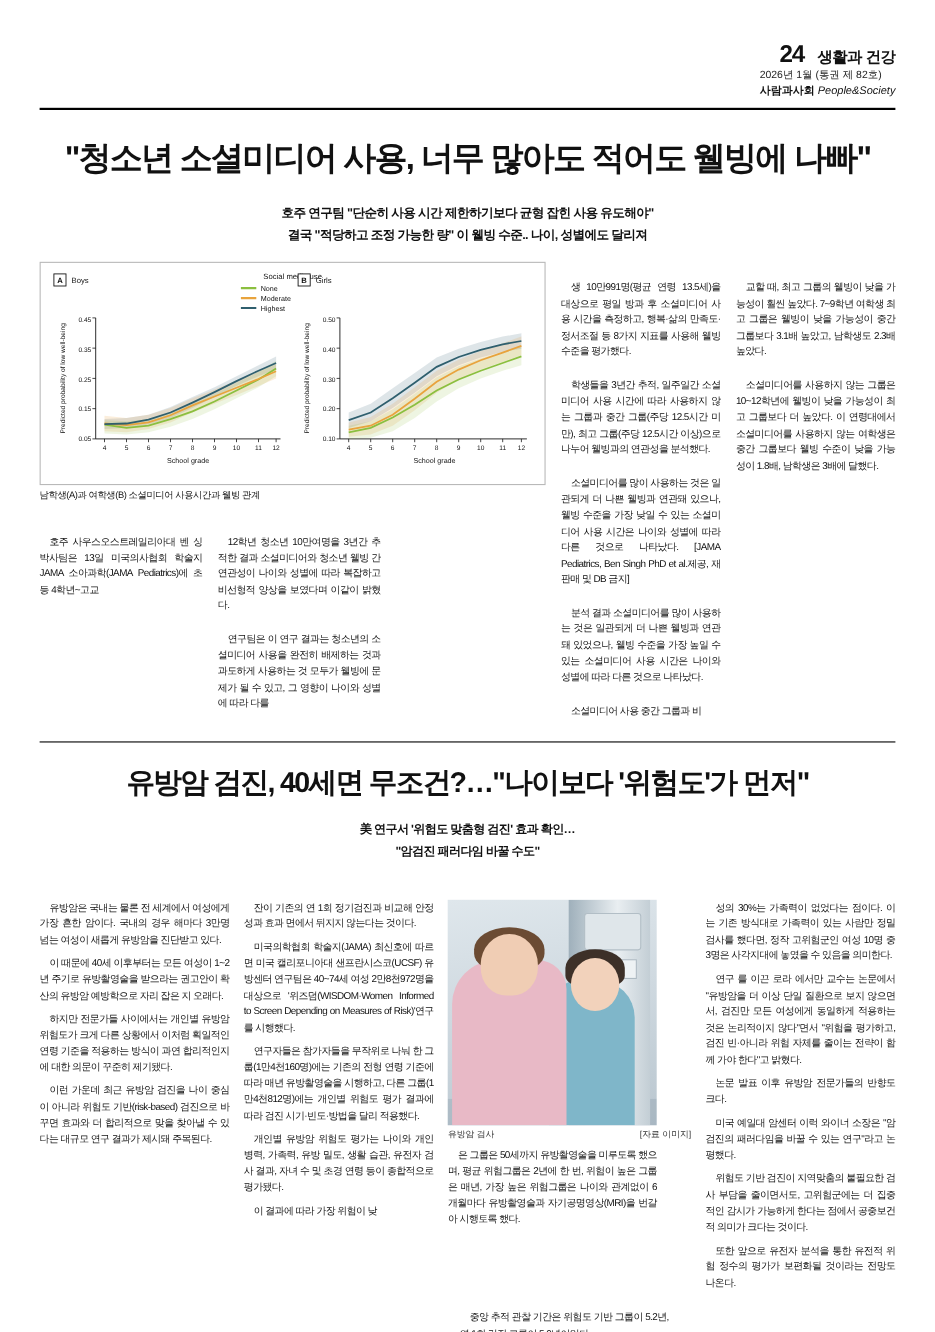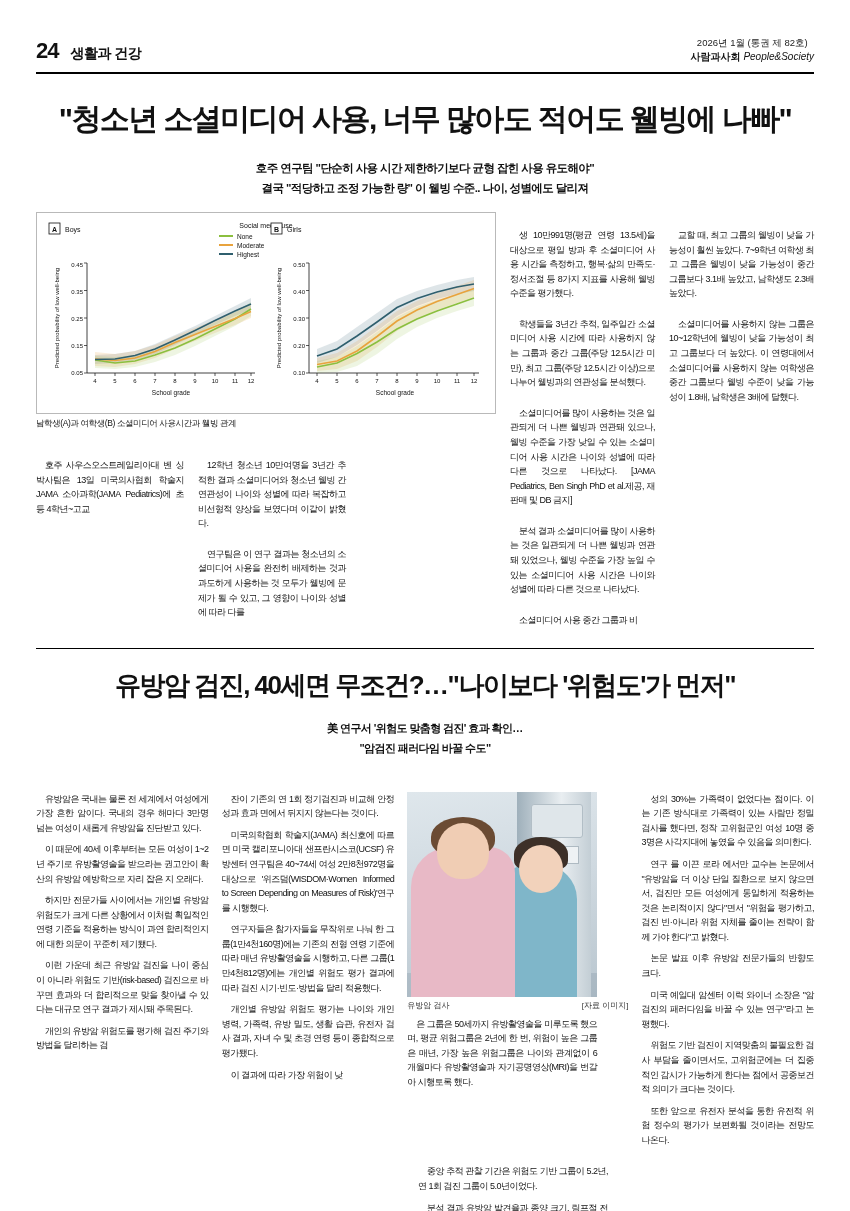--- a/index.html
+++ b/index.html
@@ -8,25 +8,25 @@
     width: 850px;
     height: 1211px;
     background: #ffffff;
     font-family: "Liberation Sans", sans-serif;
     color: #111;
     position: relative;
   }
   .page { width:850px; height:1211px; padding: 36px 36px 20px 36px; position:relative; }
 
   
-  .masthead { display:flex; align-items:flex-end; justify-content:space-between; border-bottom:2px solid #000; padding-bottom:8px; }
+  .masthead { display:flex; align-items:flex-end; justify-content:space-between; border-bottom:2px solid #000; padding-bottom:8px;flex-direction:column; }
   .masthead-left { display:flex; align-items:baseline; gap:12px; }
   .page-num { font-size:22px; font-weight:700; letter-spacing:-1px; }
   .section-name { font-size:14px; font-weight:700; letter-spacing:-0.5px; }
-  .masthead-right { text-align:center; line-height:1.45; }
+  .masthead-right { text-align:left; line-height:1.45; }
   .issue-line { font-size:9.5px; color:#222; }
   .paper-name { font-size:10px; font-weight:700; }
   .paper-name .en { font-style:italic; font-weight:400; }
 
   
   .headline1 {
     text-align:center; font-size:30px; font-weight:700; letter-spacing:-1.6px;
     margin: 26px 0 20px 0; line-height:1.25;
   }
   .subdeck { text-align:center; font-size:11.5px; font-weight:700; line-height:1.75; letter-spacing:-0.6px; margin-bottom:14px; }
@@ -281,21 +281,20 @@
     <div>美 연구서 '위험도 맞춤형 검진' 효과 확인…</div>
     <div>"암검진 패러다임 바꿀 수도"</div>
   </div>
 
   <div class="art2-body">
     <div class="c4">
       <p>유방암은 국내는 물론 전 세계에서 여성에게 가장 흔한 암이다. 국내의 경우 해마다 3만명 넘는 여성이 새롭게 유방암을 진단받고 있다.</p>
       <p>이 때문에 40세 이후부터는 모든 여성이 1~2년 주기로 유방촬영술을 받으라는 권고안이 확산의 유방암 예방학으로 자리 잡은 지 오래다.</p>
       <p>하지만 전문가들 사이에서는 개인별 유방암 위험도가 크게 다른 상황에서 이처럼 획일적인 연령 기준을 적용하는 방식이 과연 합리적인지에 대한 의문이 꾸준히 제기됐다.</p>
       <p>이런 가운데 최근 유방암 검진을 나이 중심이 아니라 위험도 기반(risk-based) 검진으로 바꾸면 효과와 더 합리적으로 맞을 찾아낼 수 있다는 대규모 연구 결과가 제시돼 주목된다.</p>
-      <p>개인의 유방암 위험도를 평가해 검진 주기와 방법을 달리하는 검</p>
     </div>
     <div class="c4">
       <p>잔이 기존의 연 1회 정기검진과 비교해 안정성과 효과 면에서 뒤지지 않는다는 것이다.</p>
       <p>미국의학협회 학술지(JAMA) 최신호에 따르면 미국 캘리포니아대 샌프란시스코(UCSF) 유방센터 연구팀은 40~74세 여성 2만8천972명을 대상으로 '위즈덤(WISDOM·Women Informed to Screen Depending on Measures of Risk)'연구를 시행했다.</p>
       <p>연구자들은 참가자들을 무작위로 나눠 한 그룹(1만4천160명)에는 기존의 전형 연령 기준에 따라 매년 유방촬영술을 시행하고, 다른 그룹(1만4천812명)에는 개인별 위험도 평가 결과에 따라 검진 시기·빈도·방법을 달리 적용했다.</p>
       <p>개인별 유방암 위험도 평가는 나이와 개인 병력, 가족력, 유방 밀도, 생활 습관, 유전자 검사 결과, 자녀 수 및 초경 연령 등이 종합적으로 평가됐다.</p>
       <p>이 결과에 따라 가장 위험이 낮</p>
     </div>
 
     <div class="photo-col">

